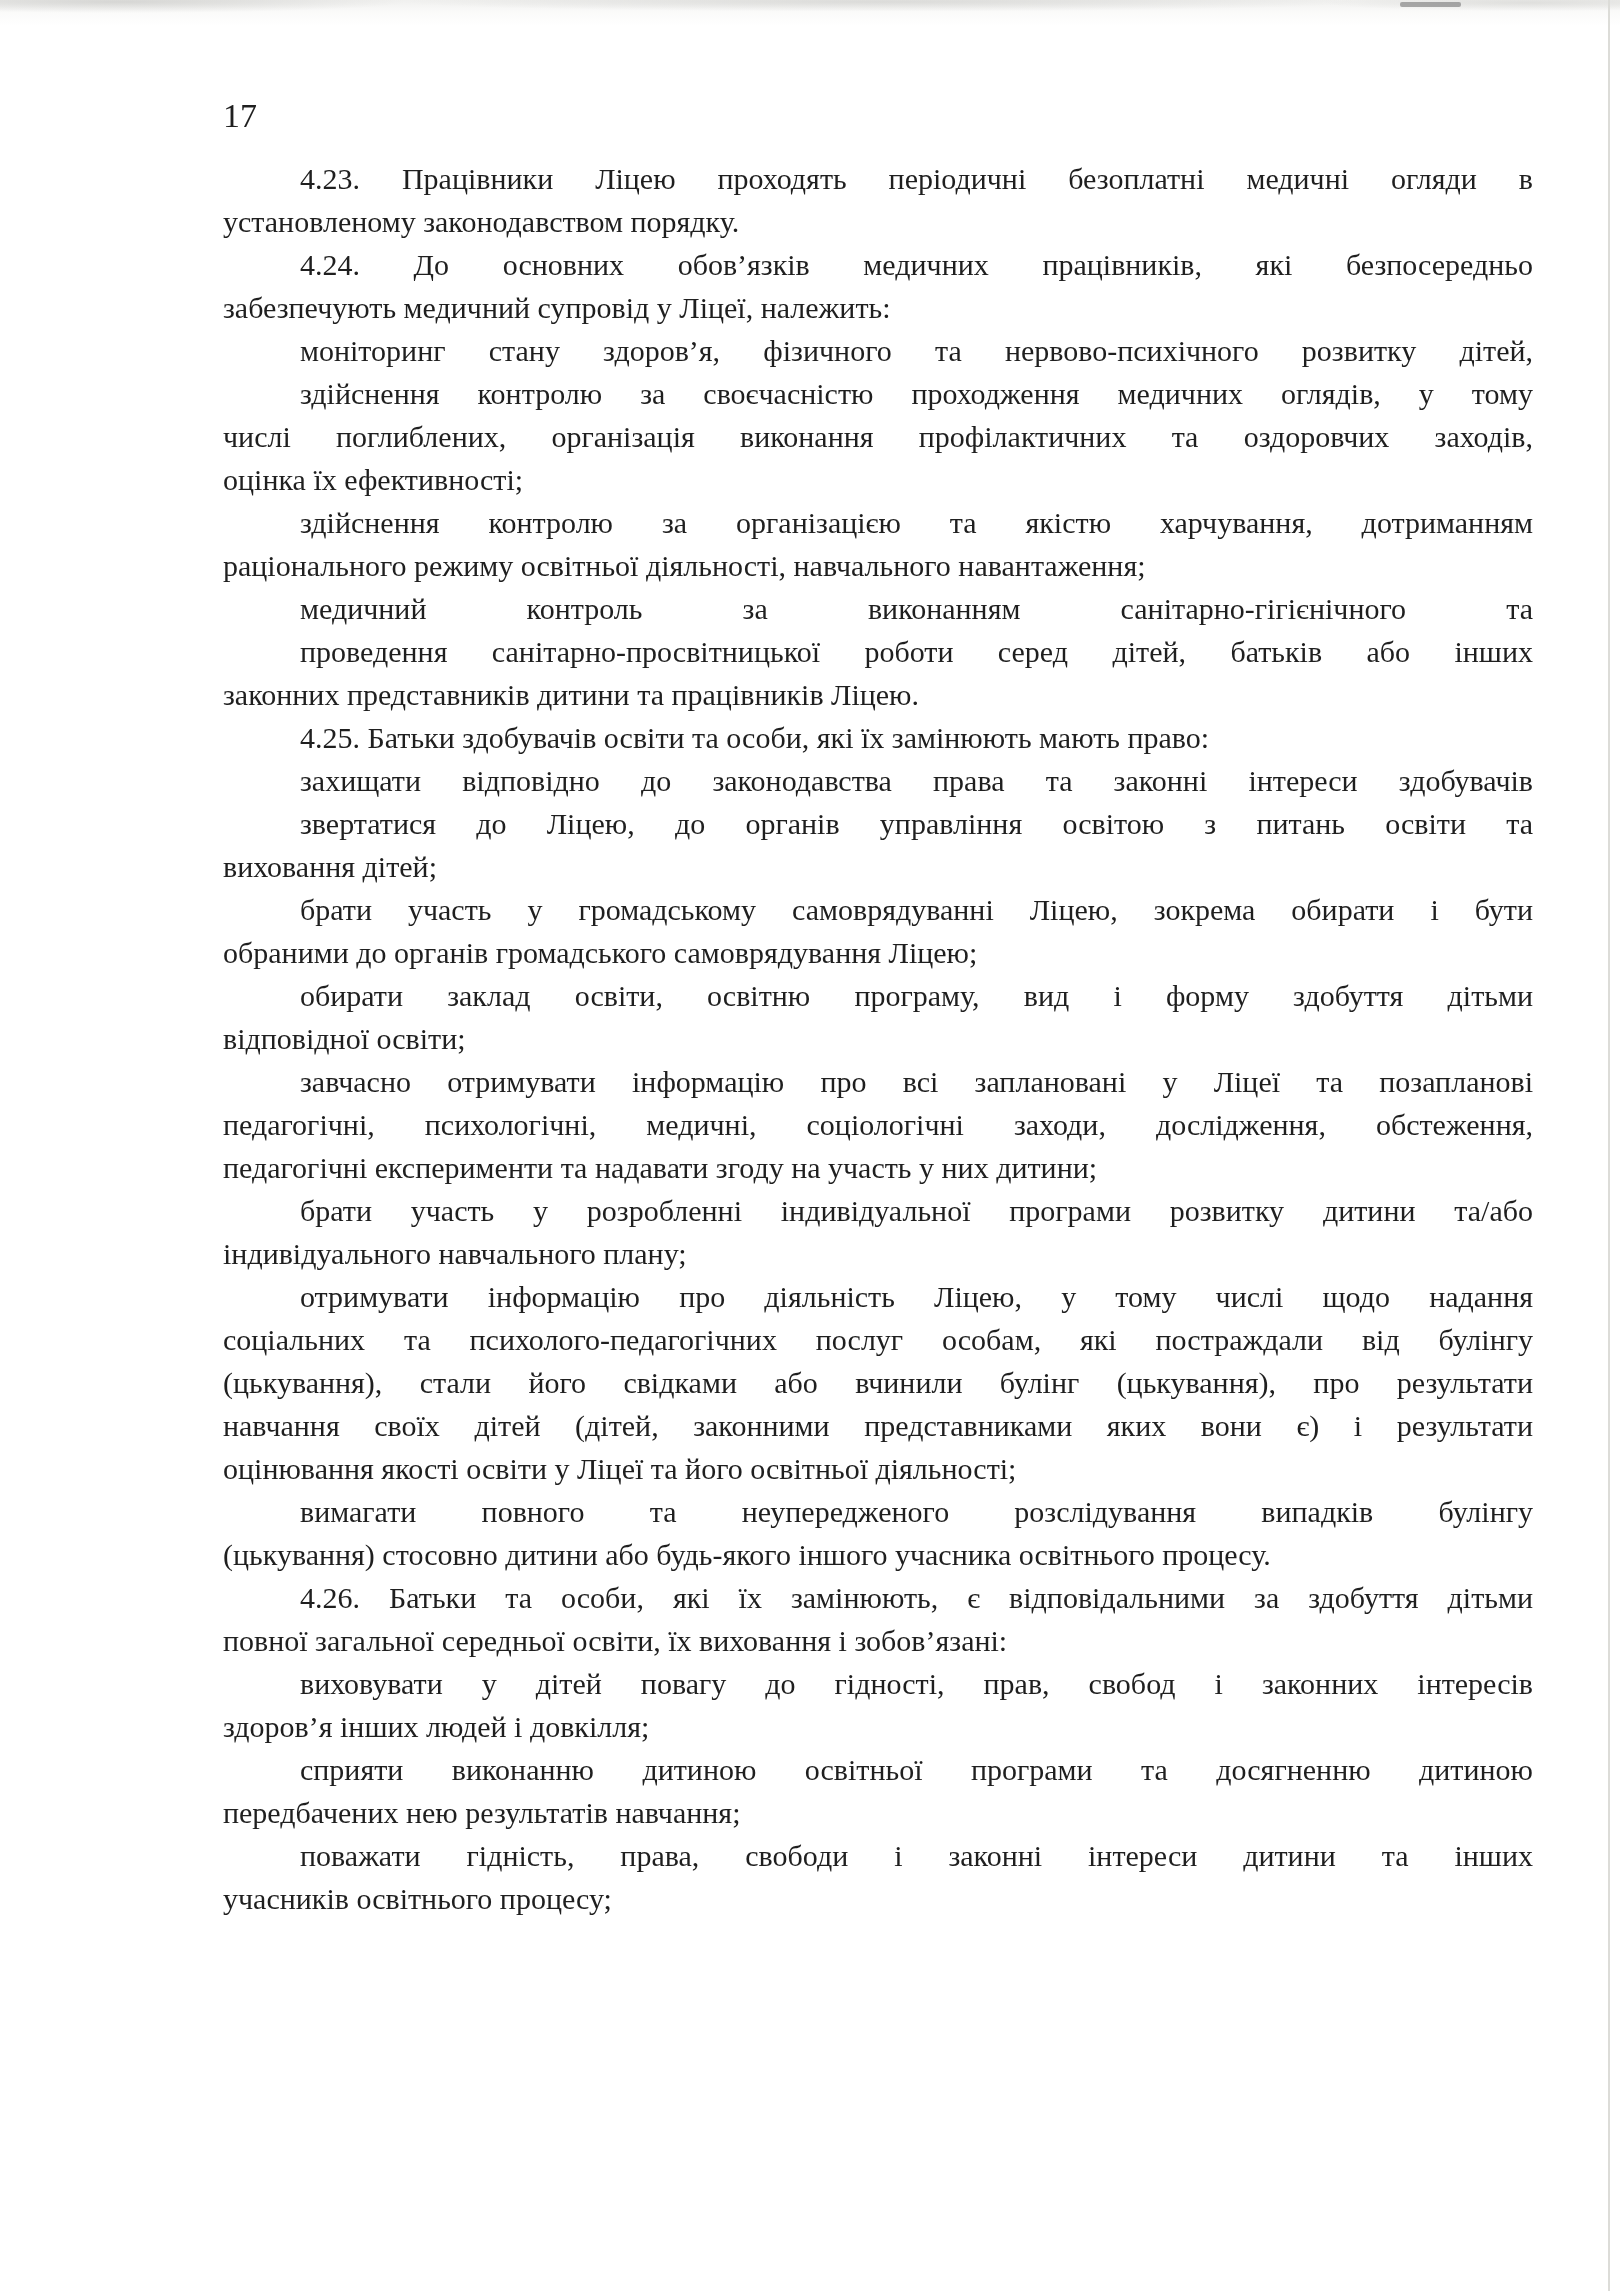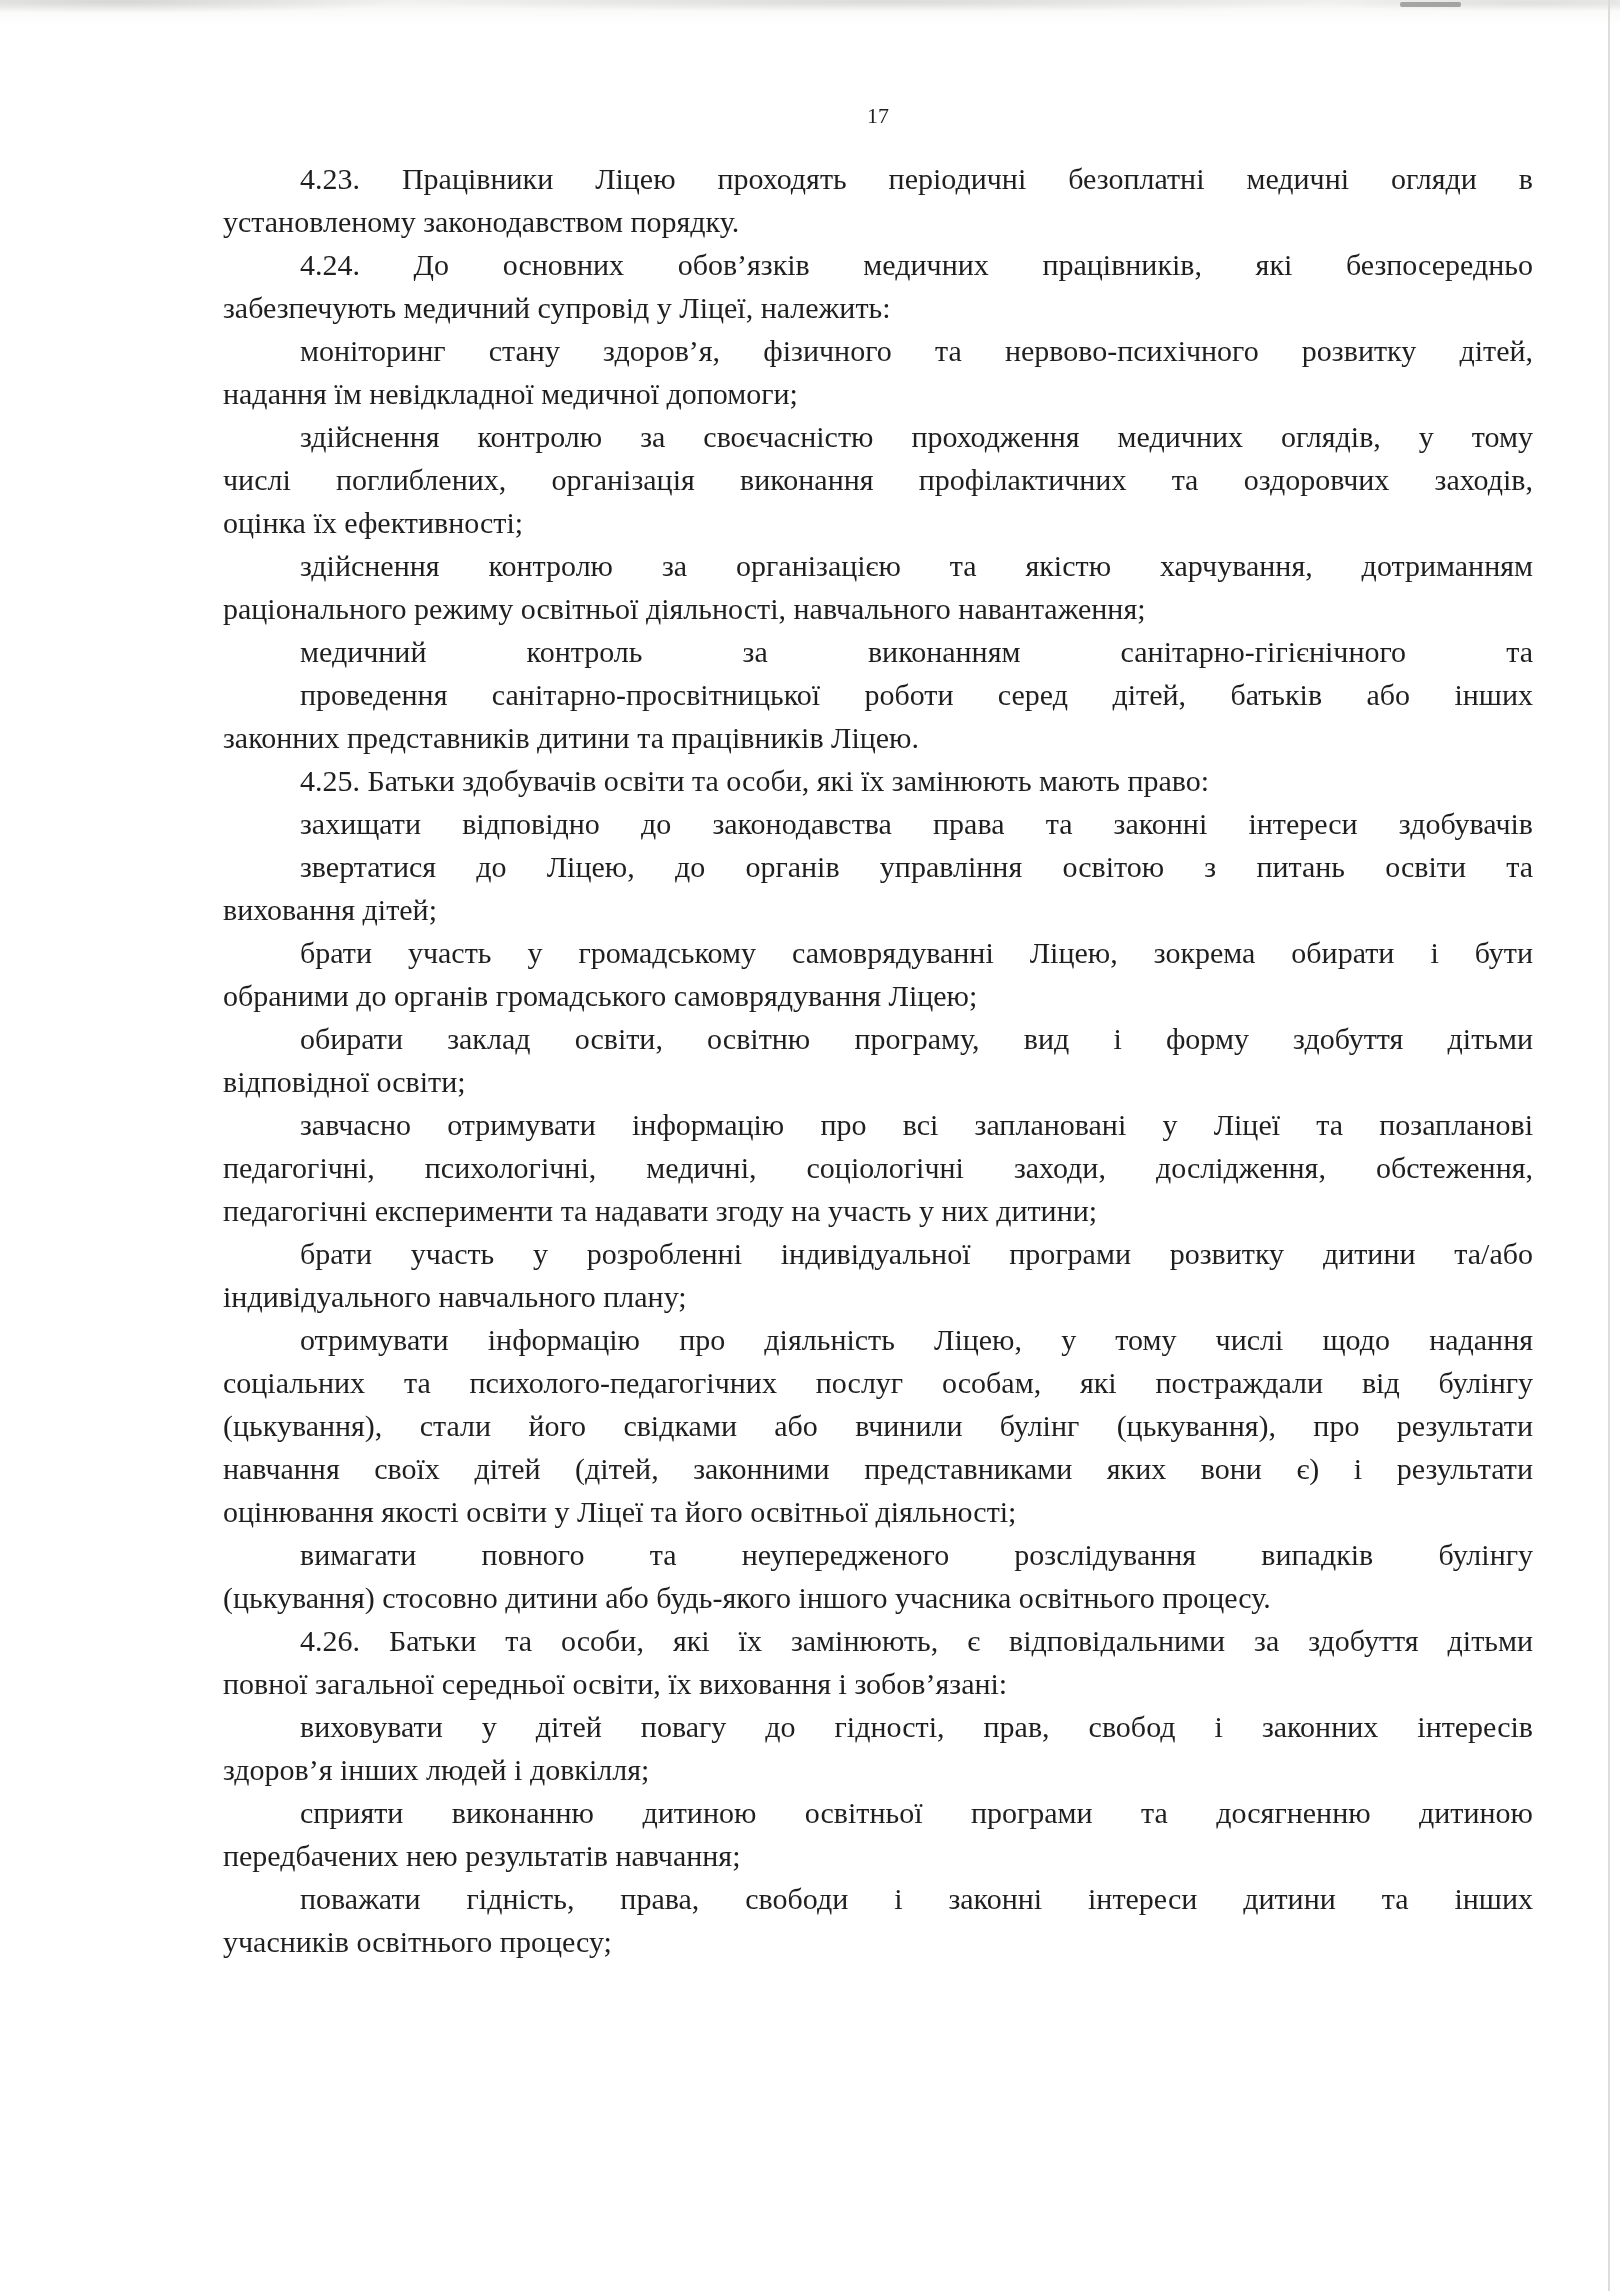--- a/index.html
+++ b/index.html
@@ -38,22 +38,22 @@
     left: 1608px; top: 0;
     width: 2px; height: 2292px;
     background: #dcdcd8;
   }
 
   
   .pagenum {
     position: absolute;
     top: 96px; left: 223px;
     width: 1310px;
-    text-align: center;
-    font-size: 22px;
+    text-align: left;
+    font-size: 34px;
     line-height: 39px;
   }
 
   
   .text {
     position: absolute;
     top: 157px; left: 223px;
     width: 1310px;
     font-size: 30px;
   }
@@ -81,21 +81,20 @@
       <div class="para">
         <div class="line j indent">4.23. Працівники Ліцею проходять періодичні безоплатні медичні огляди в</div>
         <div class="line">установленому законодавством порядку.</div>
       </div>
       <div class="para">
         <div class="line j indent">4.24. До основних обов’язків медичних працівників, які безпосередньо</div>
         <div class="line">забезпечують медичний супровід у Ліцеї, належить:</div>
       </div>
       <div class="para">
         <div class="line j indent">моніторинг стану здоров’я, фізичного та нервово-психічного розвитку дітей,</div>
-        <div class="line">надання їм невідкладної медичної допомоги;</div>
       </div>
       <div class="para">
         <div class="line j indent">здійснення контролю за своєчасністю проходження медичних оглядів, у тому</div>
         <div class="line j">числі поглиблених, організація виконання профілактичних та оздоровчих заходів,</div>
         <div class="line">оцінка їх ефективності;</div>
       </div>
       <div class="para">
         <div class="line j indent">здійснення контролю за організацією та якістю харчування, дотриманням</div>
         <div class="line">раціонального режиму освітньої діяльності, навчального навантаження;</div>
       </div>

